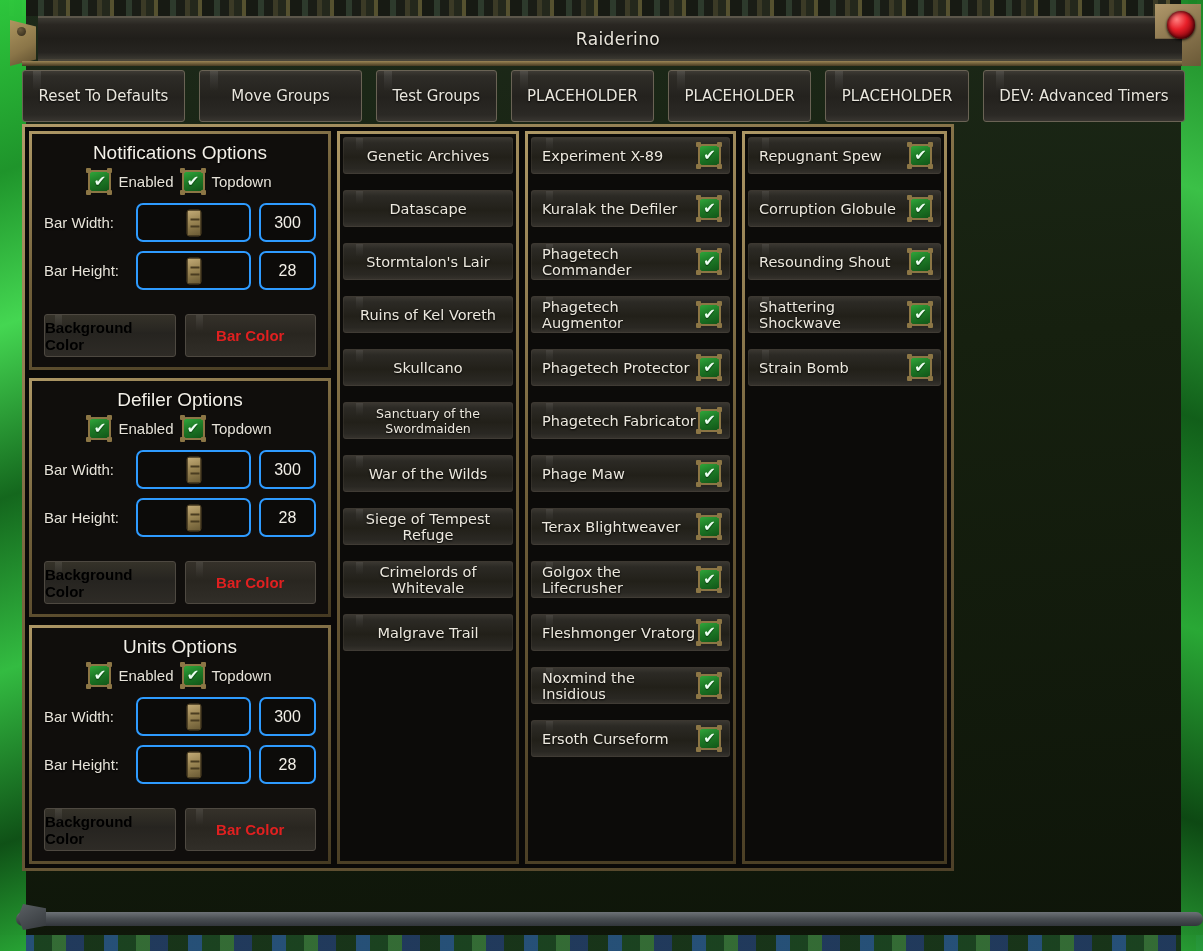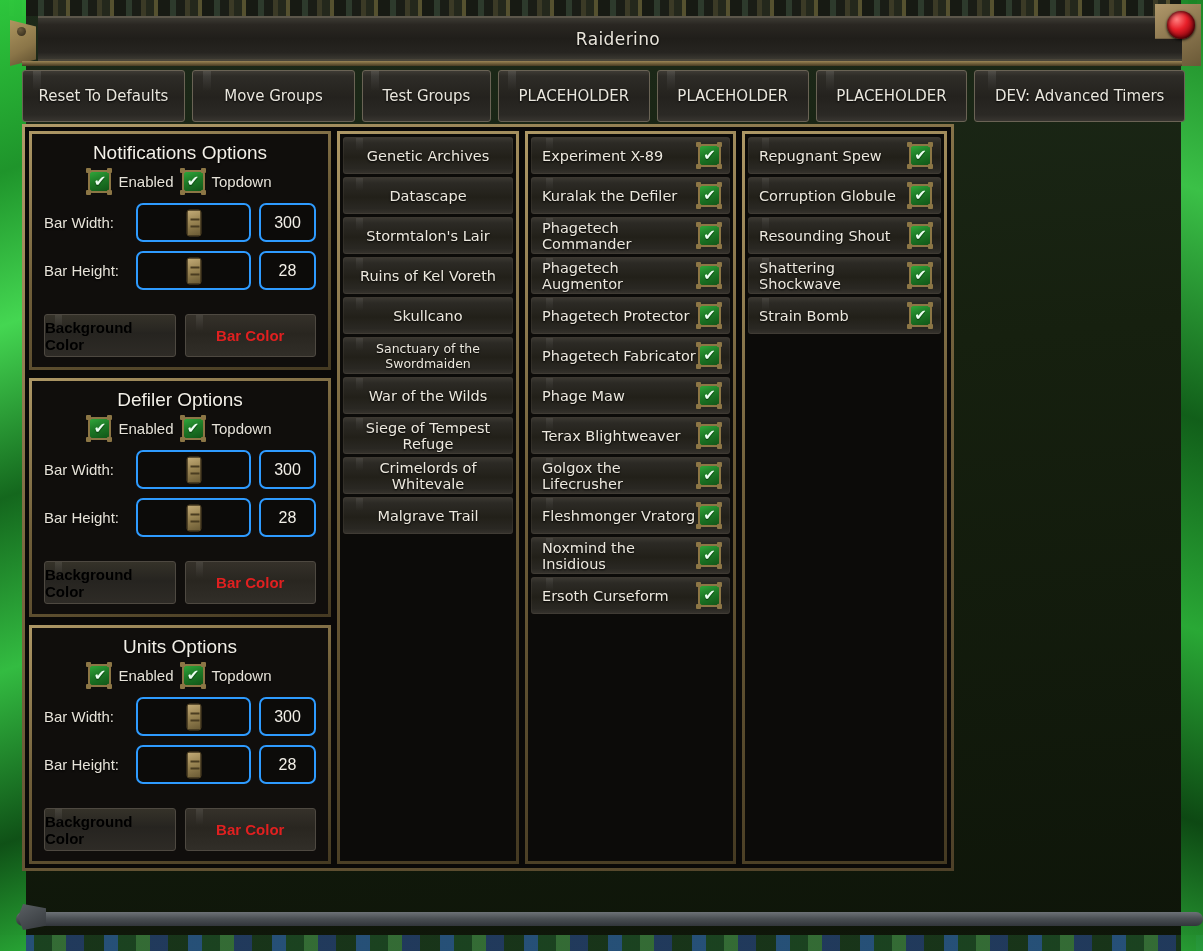--- a/index.html
+++ b/index.html
@@ -98,21 +98,21 @@
   #left-screw .knob {
     position: absolute; left: 7px; top: 7px; width: 9px; height: 9px;
     border-radius: 50%;
     background: radial-gradient(circle at 35% 30%, #6b5c3c, #2e2718);
   }
 
   
   #tab-row {
     position: absolute; left: 14px; top: 62px;
     width: 1163px; height: 52px;
-    display: flex; gap: 7px;
+    display: flex; gap: 14px;
   }
   .tab {
     flex: 1 1 auto;
     background: linear-gradient(180deg, #3e3b35 0%, #2e2c27 10%,
                                 #24221e 52%, #2b2925 88%, #383530 100%);
     border: 1px solid #6a6355;
     border-radius: 3px;
     display: flex; align-items: center; justify-content: center;
     color: #e9e6dd; font-size: 15px;
     text-shadow: 0 1px 2px #000;
@@ -248,21 +248,21 @@
     color: #e02020;
   }
 
   
   .list-col {
     border: 3px solid;
     border-image: linear-gradient(160deg, #ad9765, #6f5e39 45%, #453a22) 1;
     background: #0c0b09;
     padding: 3px;
     overflow: hidden;
-    display: flex; flex-direction: column; gap: 3px;
+    display: flex; flex-direction: column; gap: 16px;
   }
   #zones-col  { flex: 0 0 182px; }
   #bosses-col { flex: 0 0 211px; }
   #abils-col  { flex: 1 1 auto; }
 
   .list-item {
     position: relative;
     background: linear-gradient(180deg, #3a3731 0%, #2c2a25 14%,
                                 #222019 55%, #2a2823 88%, #35322c 100%);
     border: 1px solid #56504444;

